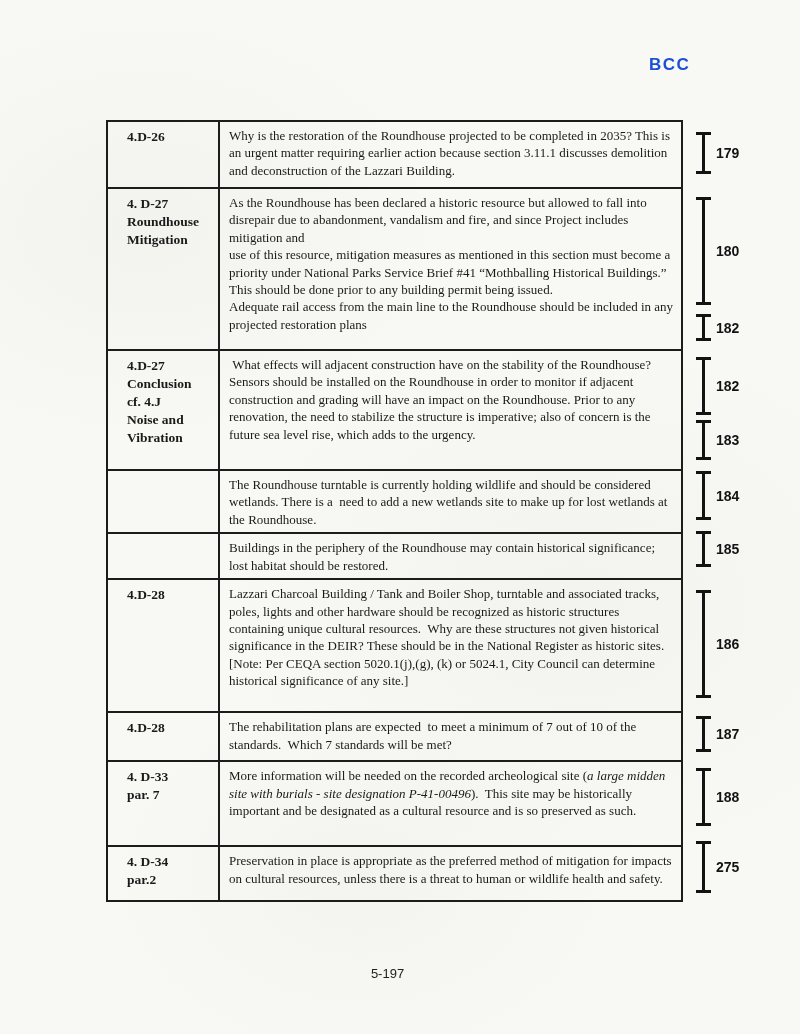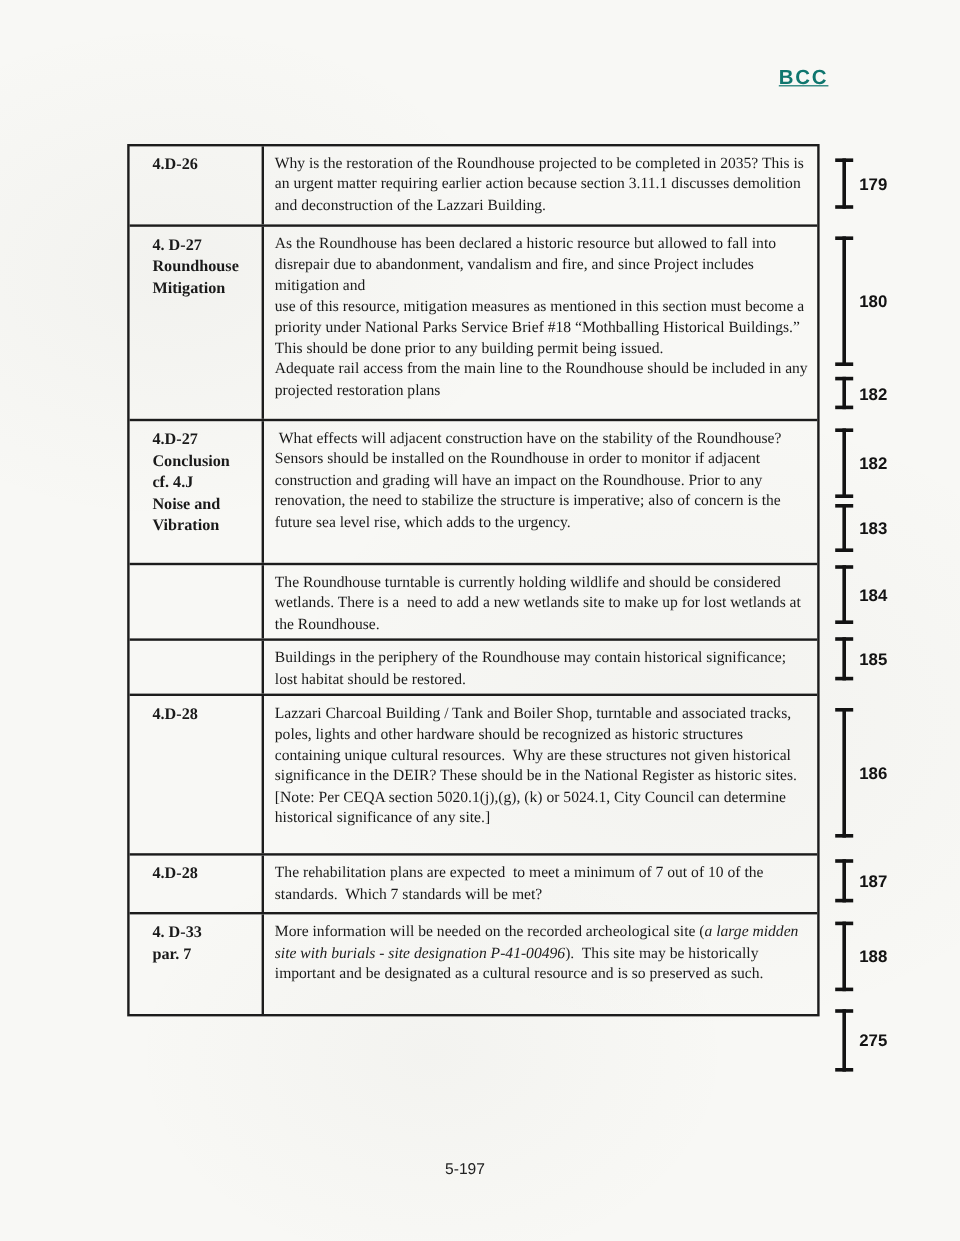--- a/index.html
+++ b/index.html
@@ -9,21 +9,21 @@
       radial-gradient(ellipse 420px 300px at 18% 22%, rgba(110,110,100,0.045), transparent 70%),
       radial-gradient(ellipse 500px 380px at 72% 58%, rgba(110,110,100,0.04), transparent 70%),
       radial-gradient(ellipse 360px 260px at 45% 85%, rgba(110,110,100,0.035), transparent 70%),
       #f8f8f5;
     font-family:"Liberation Serif", serif;
     color:#1a1a1a;
   }
   .header-label {
     position:absolute; left:649px; top:55px;
     font:bold 17px "Liberation Sans", sans-serif;
-    letter-spacing:1.5px; color:#0f766e;text-decoration:underline;
+    letter-spacing:1.5px; color:#1d4ed8;
   }
   .doc-table {
     position:absolute; left:106px; top:120px; width:577px;
     border:2px solid #1c1c1c; box-sizing:border-box;
   }
   .row { display:flex; border-top:2px solid #1c1c1c; box-sizing:border-box; }
   .row:first-child { border-top:none; }
   .label-cell {
     flex:0 0 112px; width:112px; box-sizing:border-box;
     border-right:2px solid #1c1c1c;
@@ -70,21 +70,21 @@
     </div>
 
     <div class="row" style="min-height:162px">
       <div class="label-cell">
         <div>4. D-27</div>
         <div>Roundhouse</div>
         <div>Mitigation</div>
       </div>
       <div class="body-cell">
         <p class="para">As the Roundhouse has been declared a historic resource but allowed to fall into disrepair due to abandonment, vandalism and fire, and since Project includes mitigation and</p>
-        <p class="para">use of this resource, mitigation measures as mentioned in this section must become a priority under National Parks Service Brief #18 “Mothballing Historical Buildings.” This should be done prior to any building permit being issued.</p>
+        <p class="para">use of this resource, mitigation measures as mentioned in this section must become a priority under National Parks Service Brief #41 “Mothballing Historical Buildings.” This should be done prior to any building permit being issued.</p>
         <p class="para">Adequate rail access from the main line to the Roundhouse should be included in any projected restoration plans</p>
       </div>
     </div>
 
     <div class="row" style="min-height:120px">
       <div class="label-cell">
         <div>4.D-27</div>
         <div>Conclusion</div>
         <div>cf. 4.J</div>
         <div>Noise and</div>
@@ -130,20 +130,29 @@
     <div class="row" style="min-height:85px">
       <div class="label-cell">
         <div>4. D-33</div>
         <div>par. 7</div>
       </div>
       <div class="body-cell">
         <p class="para"><span>More information will be needed on the recorded archeological site (</span><span class="italic">a large midden site with burials - site designation P-41-00496</span><span>).  This site may be historically important and be designated as a cultural resource and is so preserved as such.</span></p>
       </div>
     </div>
 
+    <div class="row" style="min-height:55px">
+      <div class="label-cell">
+        <div>4. D-34</div>
+        <div>par.2</div>
+      </div>
+      <div class="body-cell">
+        <p class="para">Preservation in place is appropriate as the preferred method of mitigation for impacts on cultural resources, unless there is a threat to human or wildlife health and safety.</p>
+      </div>
+    </div>
 
   </div>
 
   <div class="bracket" style="top:132px;height:42px;text-align:center;">
     <span class="cap cap-top"></span>
     <span class="stem"></span>
     <span class="cap cap-bottom"></span>
     <span class="num">179</span>
   </div>
   <div class="bracket" style="top:197px;height:108px;">

